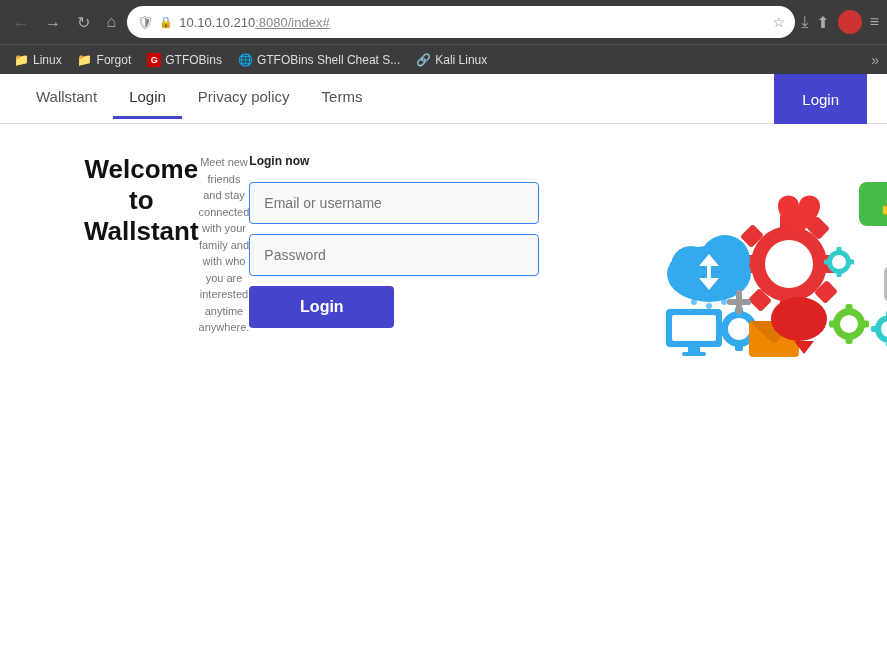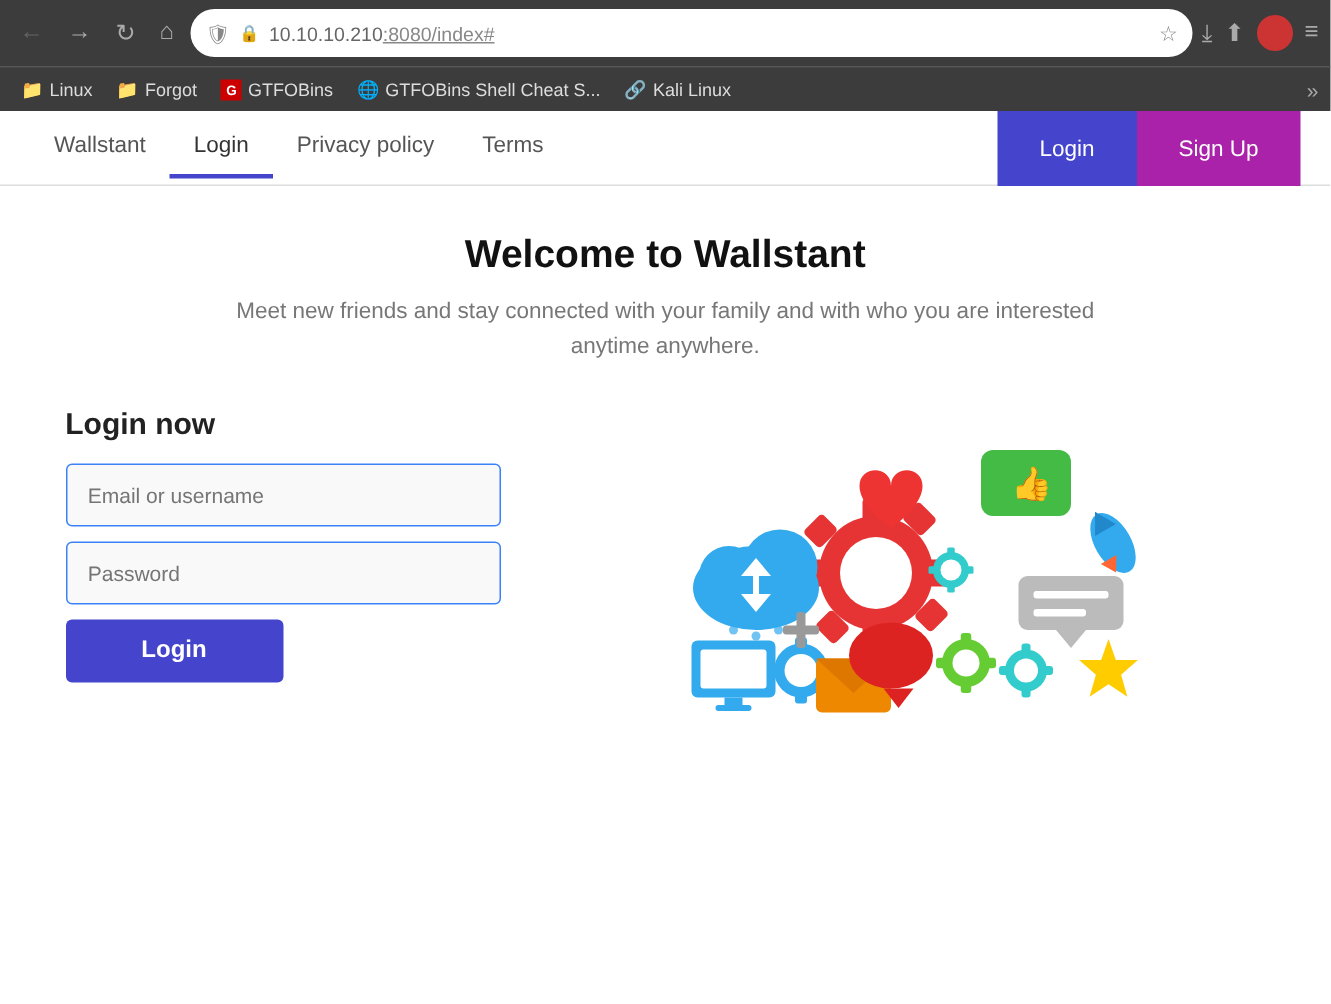--- a/index.html
+++ b/index.html
@@ -136,53 +136,53 @@
       padding: 10px 28px;
       font-size: 15px;
       cursor: pointer;
       height: 50px;
     }
 
     
     .main-content {
       padding: 30px 40px;
       display: flex;
-      flex-direction: column;
-      align-items: center;
+      flex-direction: row;
+      margin-left: 44px;
     }
     .welcome-title {
       font-size: 26px;
       font-weight: bold;
       color: #111;
       margin-bottom: 12px;
       text-align: center;
     }
     .welcome-sub {
-      font-size: 15px;
+      font-size: 11px;
       color: #777;
       text-align: center;
       max-width: 600px;
       line-height: 1.5;
       margin-bottom: 30px;
     }
 
     
     .login-row {
       display: flex;
       align-items: flex-start;
       gap: 60px;
       width: 100%;
       max-width: 800px;
     }
 
     .login-section {
       min-width: 280px;
     }
     .login-title {
-      font-size: 20px;
+      font-size: 12px;
       font-weight: bold;
       color: #222;
       margin-bottom: 14px;
     }
     .login-input {
       width: 290px;
       padding: 12px 14px;
       border: 1px solid #3b82f6;
       border-radius: 4px;
       font-size: 14px;
@@ -287,21 +287,20 @@
     <span>Login</span>
   </a>
   <a class="nav-link">
     <span>Privacy policy</span>
   </a>
   <a class="nav-link">
     <span>Terms</span>
   </a>
   <div class="nav-spacer"></div>
   <button class="btn-login">Login</button>
-  <button class="btn-signup">Sign Up</button>
 </div>
 
 <div class="main-content">
   <h1 class="welcome-title">Welcome to Wallstant</h1>
   <p class="welcome-sub">Meet new friends and stay connected with your family and with who you are interested anytime anywhere.</p>
 
   <div class="login-row">
 
     <div class="login-section">
       <div class="login-title">Login now</div>

